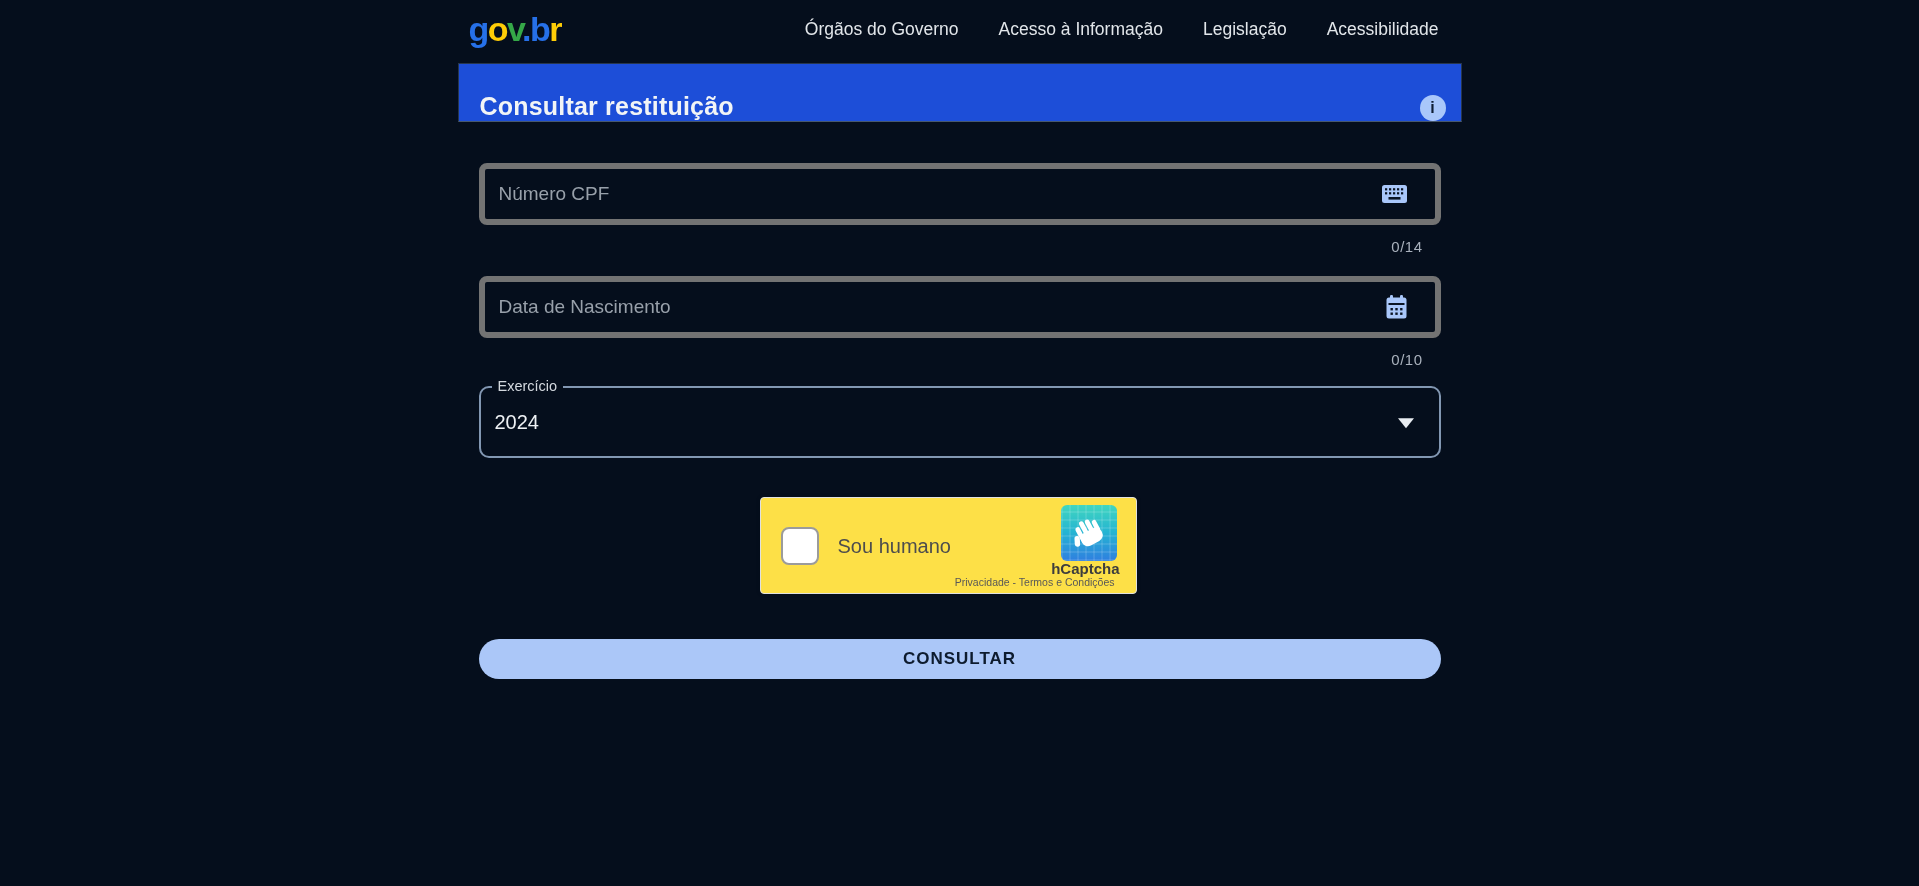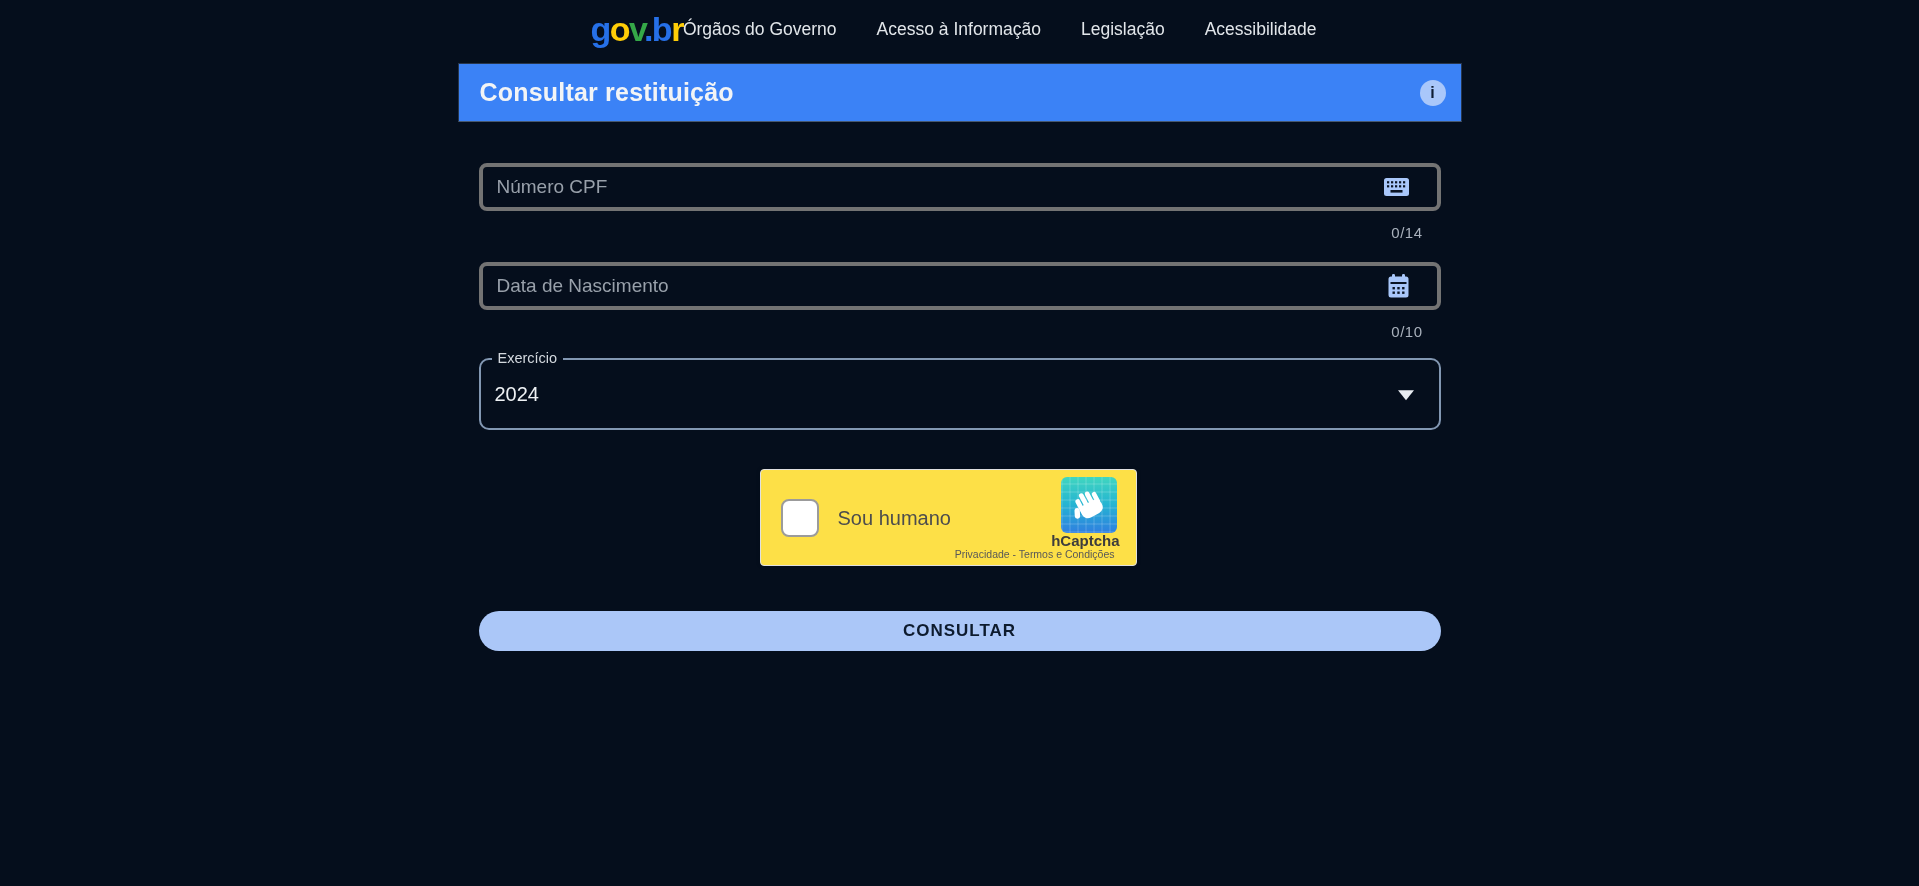--- a/index.html
+++ b/index.html
@@ -9,21 +9,21 @@
     font-family: "Liberation Sans", sans-serif;
     color: #e8eaed;
   }
   .container { width: 1004px; margin: 0 auto; }
 
   
   .header {
     height: 58px;
     display: flex;
     align-items: center;
-    justify-content: center;
+    justify-content: space-between;
     padding: 0 23px 0 11px;
   }
   .govbr-logo {
     font-size: 34px;
     font-weight: bold;
     letter-spacing: -1.5px;
     text-decoration: none;
     cursor: pointer;
     line-height: 1;
   }
@@ -36,25 +36,25 @@
     font-size: 17.5px;
     text-decoration: none;
     cursor: pointer;
     white-space: nowrap;
   }
 
   
   .title-bar {
     margin-top: 5px;
     height: 59px;
-    background: #3b82f6;
+    background: #1d4ed8;
     border: 1px solid #27364d;
     border-bottom-color: #47586f;
     display: flex;
-    align-items: center;
+    align-items: flex-end;
     padding: 0 15px 0 21px;
   }
   .page-title {
     font-size: 25px;
     font-weight: bold;
     color: #f2f4f6;
     letter-spacing: 0.2px;
   }
   .info-icon {
     margin-left: auto;
@@ -66,22 +66,22 @@
     font-weight: bold;
     display: flex;
     align-items: center;
     justify-content: center;
     cursor: pointer;
   }
 
   
   .form-col { padding: 0 21px; }
   .field {
-    height: 48px;
-    border: 4px solid #737373;
+    height: 62px;
+    border: 6px solid #737373;
     border-radius: 8px;
     display: flex;
     align-items: center;
     padding: 0 28px 0 14px;
   }
   .field input {
     flex: 1;
     background: transparent;
     border: none;
     outline: none;

